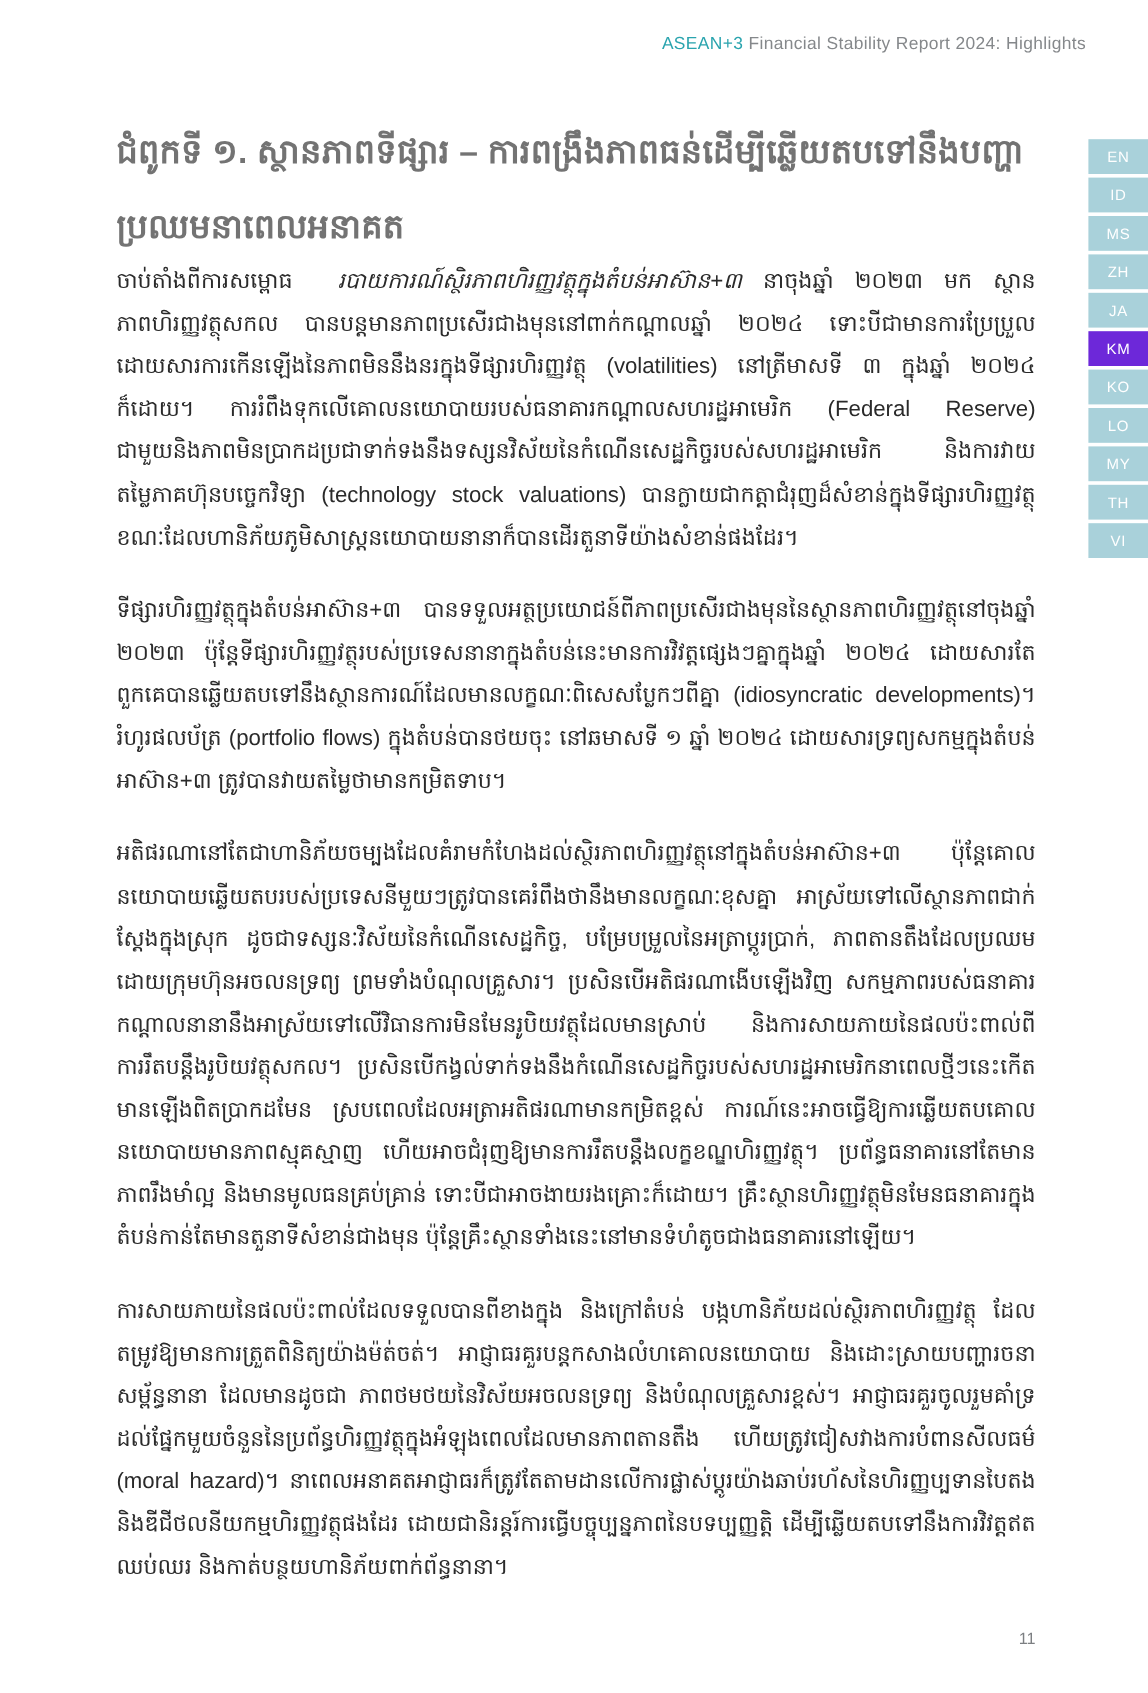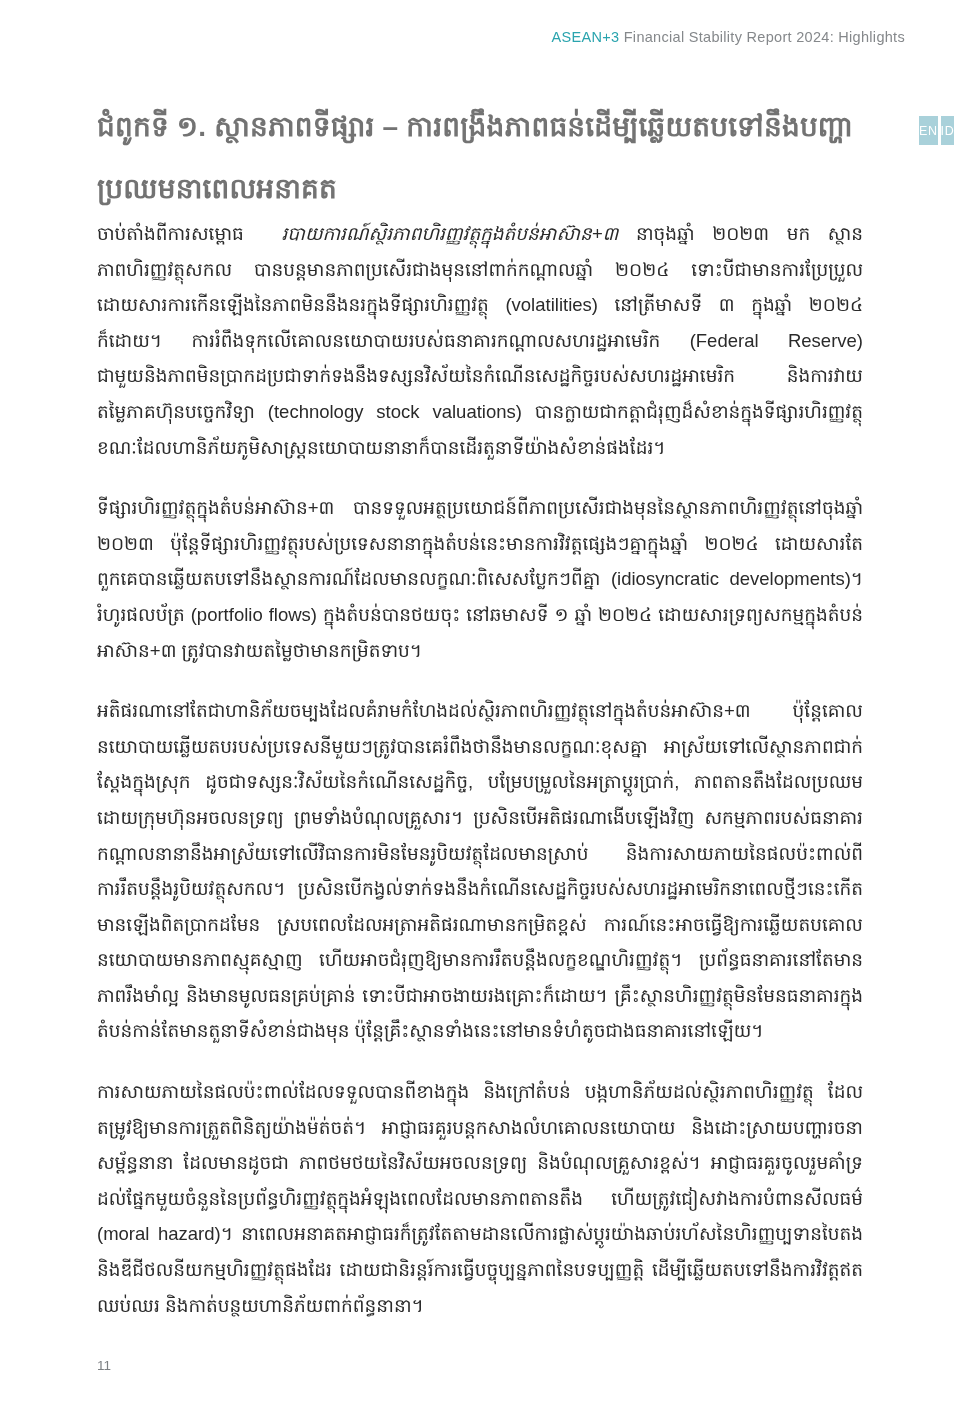--- a/index.html
+++ b/index.html
@@ -23,33 +23,33 @@
     line-height:62px;letter-spacing:.2px;
   }
   .content{
     position:absolute;left:97px;top:216px;width:766px;
     color:#2a2a2a;font-size:18.5px;line-height:35.6px;
     text-align:justify;
   }
   .content p{margin:0 0 25px 0;}
   .content em{margin-left:20px;}
   .lang-tabs{
-    position:absolute;top:116px;right:0;width:38px;
-    display:flex;flex-direction:row;gap:3px;
+    position:absolute;top:116px;right:0;width:50px;
+    display:flex;flex-direction:column;gap:3px;
   }
   .tab{
     height:29px;background:#a9d1da;color:#ffffff;
     display:flex;align-items:center;justify-content:center;
     font-size:12.5px;letter-spacing:.6px;cursor:pointer;
     user-select:none;
   }
   .tab.active{background:#6d28d9;}
   .pagenum{
     position:absolute;bottom:38px;left:97px;width:766px;
-    text-align:left;font-size:13.5px;color:#7c7f82;
+    text-align:right;font-size:13.5px;color:#7c7f82;
   }
 </style>
 </head>
 <body>
 
 <div class="page">
 
   <div class="header">
     <span class="brand">ASEAN+3</span><span> Financial Stability Report 2024: Highlights</span>
   </div>

